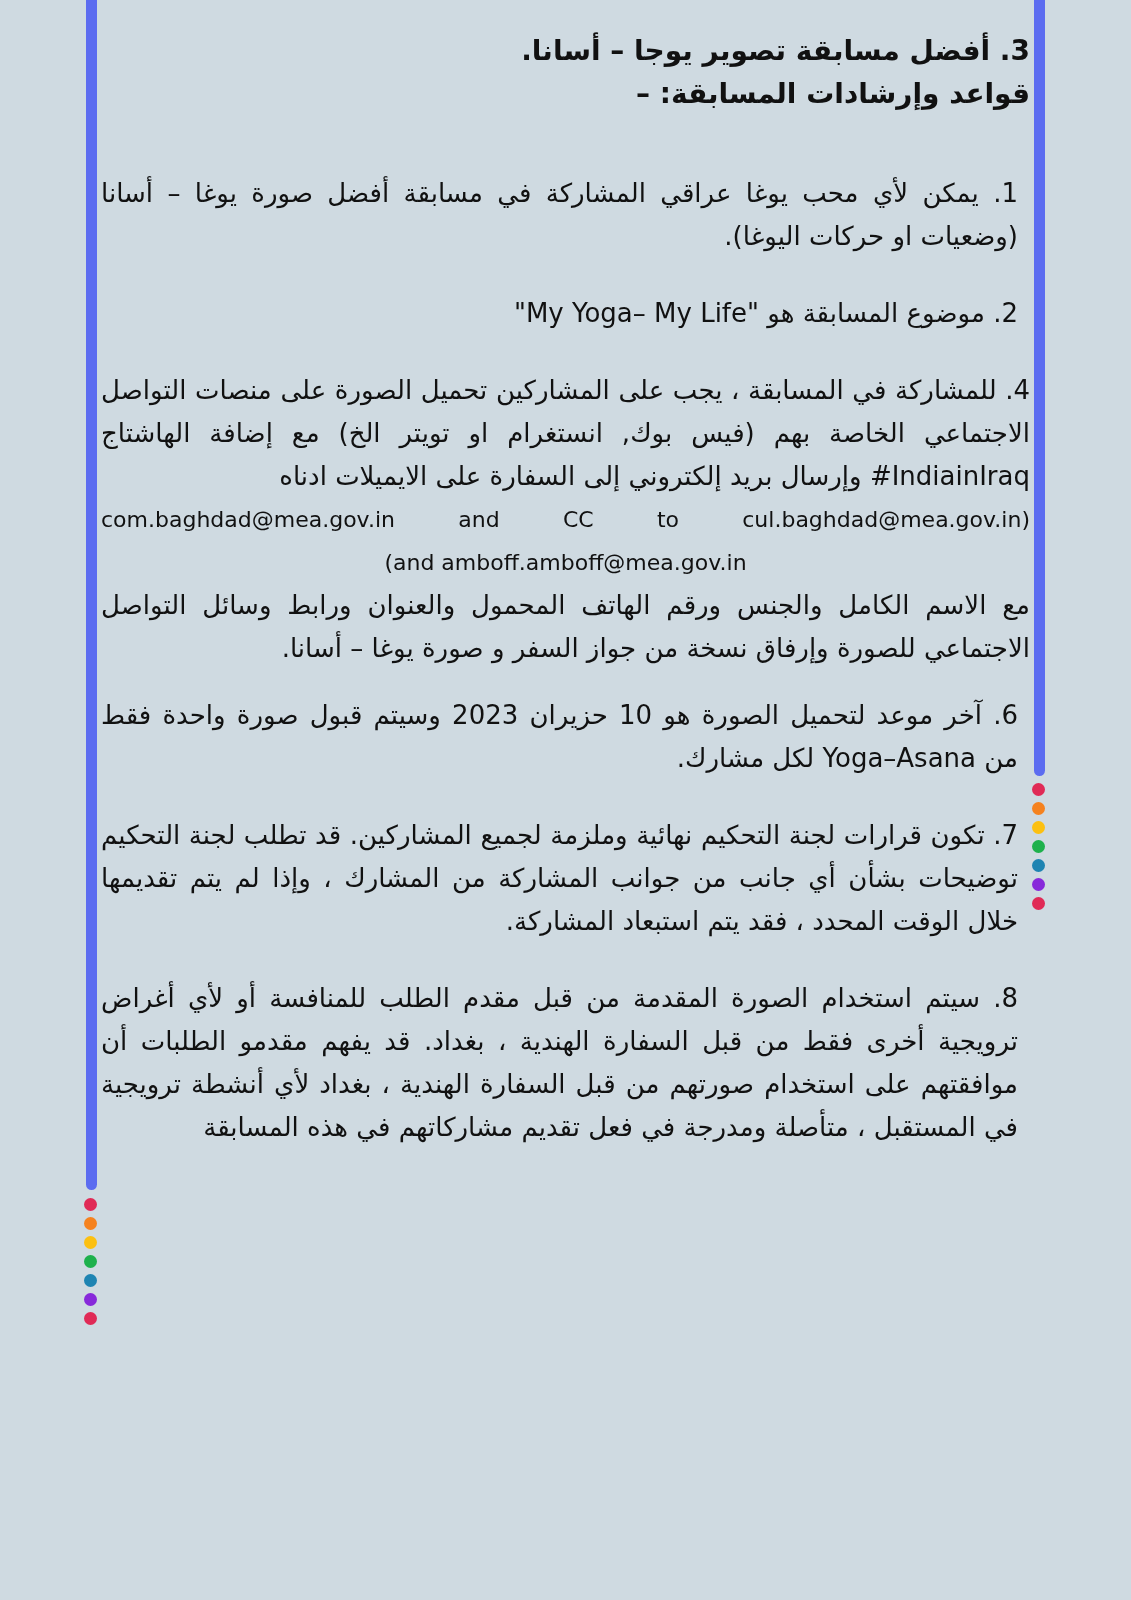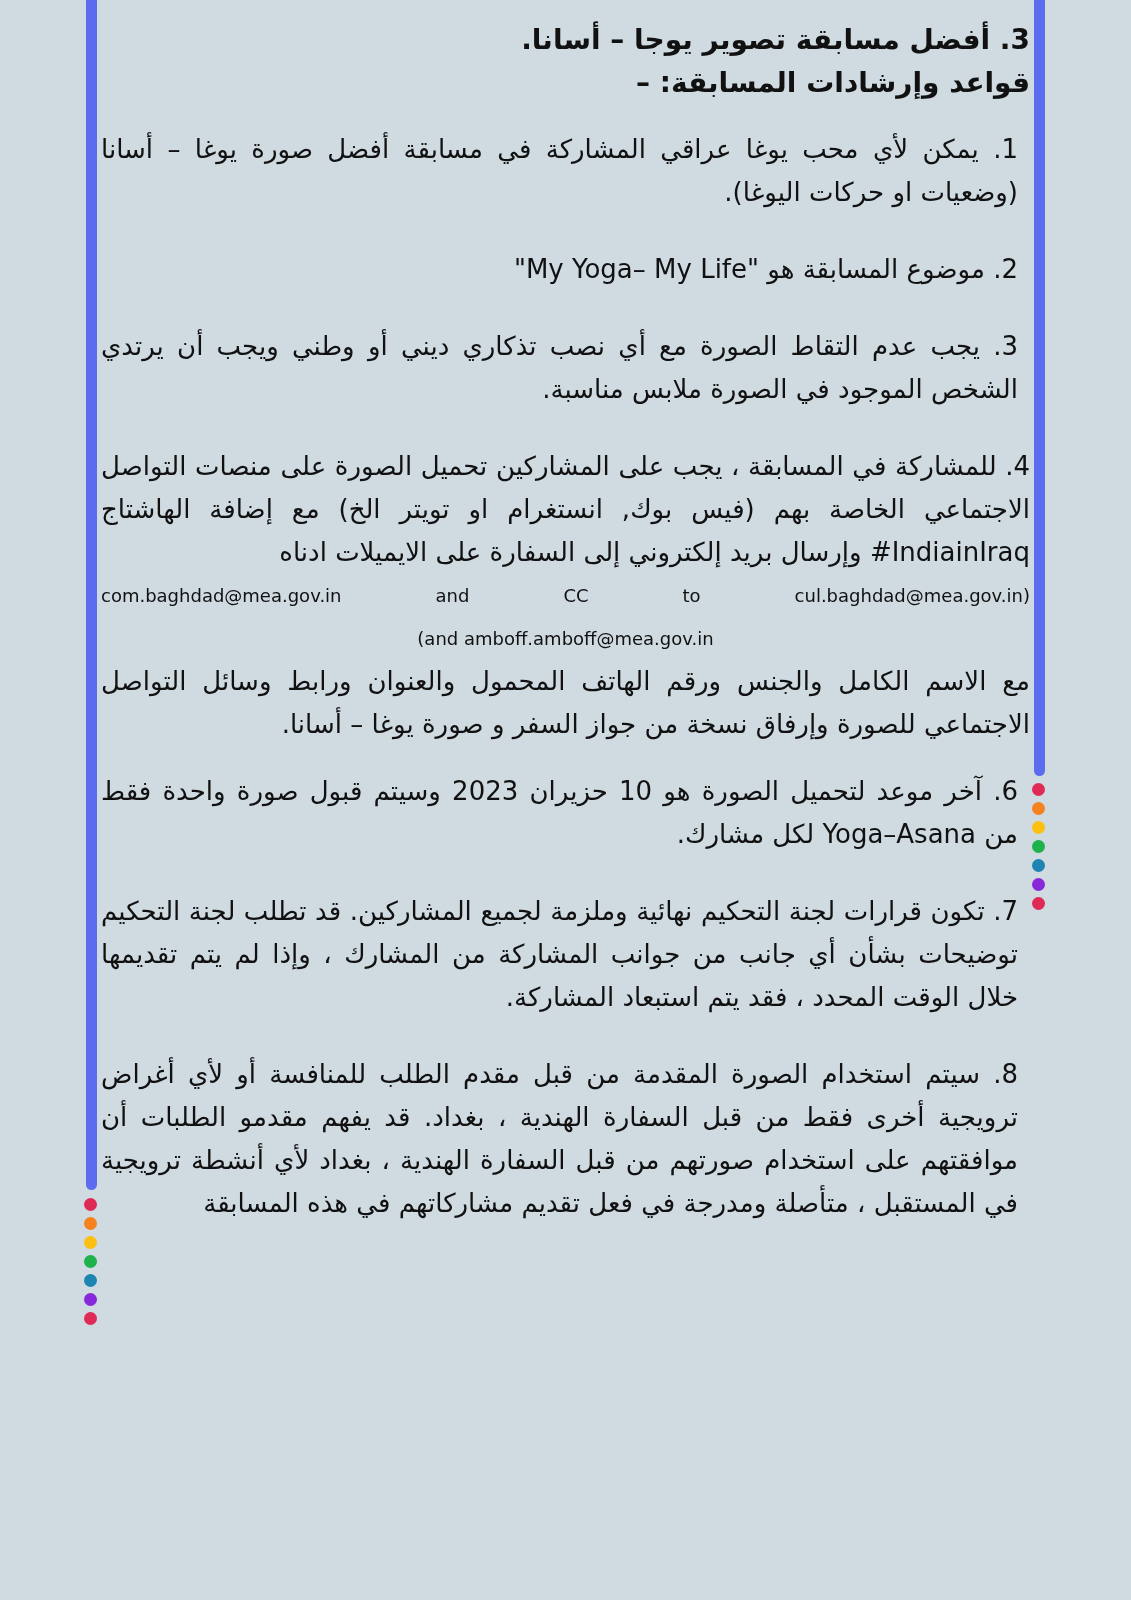--- a/index.html
+++ b/index.html
@@ -14,33 +14,33 @@
   .page{position:absolute;inset:0;}
   .bar{position:absolute;top:0;background:#5c6cf0;border-radius:0 0 7px 7px;}
   .bar-left{left:86px;width:11px;height:1190px;}
   .bar-right{left:1034px;width:11px;height:776px;}
   .dots{position:absolute;display:flex;flex-direction:column;gap:6px;}
   .dots-right{left:1032px;top:783px;}
   .dots-left{left:84px;top:1198px;}
   .dot{width:13px;height:13px;border-radius:50%;}
   .content{
     position:absolute;
-    right:101px;left:101px;top:0;
+    right:101px;left:101px;top:11px;
     direction:rtl;
     text-align:justify;
     font-size:26px;
     line-height:43px;
     padding-top:18px;
   }
   h1,h2{font-size:28px;font-weight:bold;margin:0;text-align:right;}
-  h2{margin-bottom:24px;}
+  h2{margin-bottom:57px;}
   p{margin:0 12px 34px 0;}
   .item p{margin:0;}
   .item{margin-bottom:24px;}
-  .email-line{direction:ltr;unicode-bidi:isolate;font-size:18px;}
+  .email-line{direction:ltr;unicode-bidi:isolate;font-size:22px;}
   .email-justify{text-align:justify;text-align-last:justify;}
   .email-center{text-align:center;}
 </style>
 </head>
 <body>
 
 <div class="page">
 
   <div class="bar bar-left" style="background-color: rgb(92, 108, 240);"></div>
   <div class="bar bar-right" style="background-color: rgb(92, 108, 240);"></div>
@@ -64,21 +64,20 @@
     <span class="dot" style="background-color: rgb(135, 41, 218);"></span>
     <span class="dot" style="background-color: rgb(224, 42, 86);"></span>
   </div>
 
   <div class="content">
     <h1>3. أفضل مسابقة تصوير يوجا – أسانا.</h1>
     <h2>قواعد وإرشادات المسابقة: –</h2>
 
     <p>1. يمكن لأي محب يوغا عراقي المشاركة في مسابقة أفضل صورة يوغا – أسانا (وضعيات او حركات اليوغا).</p>
     <p>2.  موضوع المسابقة هو "My Yoga– My Life"</p>
-    <p>3.  يجب عدم التقاط الصورة مع أي نصب تذكاري ديني أو وطني ويجب أن يرتدي الشخص الموجود في الصورة ملابس مناسبة.</p>
 
     <div class="item">
       <p>4.  للمشاركة في المسابقة ، يجب على المشاركين تحميل الصورة على منصات التواصل الاجتماعي الخاصة بهم (فيس بوك, انستغرام او تويتر الخ) مع إضافة الهاشتاج ‎#IndiainIraq وإرسال بريد إلكتروني إلى السفارة على الايميلات ادناه</p>
       <p class="email-line email-justify">com.baghdad@mea.gov.in and CC to cul.baghdad@mea.gov.in)</p>
       <p class="email-line email-center">(and amboff.amboff@mea.gov.in</p>
       <p>مع الاسم الكامل والجنس ورقم الهاتف المحمول والعنوان ورابط وسائل التواصل الاجتماعي للصورة  وإرفاق نسخة من جواز السفر و صورة يوغا – أسانا.</p>
     </div>
 
     <p>6.  آخر موعد لتحميل الصورة هو 10 حزيران 2023 وسيتم قبول صورة واحدة فقط من Yoga–Asana لكل مشارك.</p>
     <p>7.  تكون قرارات لجنة التحكيم نهائية وملزمة لجميع المشاركين. قد تطلب لجنة التحكيم توضيحات بشأن أي جانب من جوانب المشاركة من المشارك ، وإذا لم يتم تقديمها خلال الوقت المحدد ، فقد يتم استبعاد المشاركة.</p>

